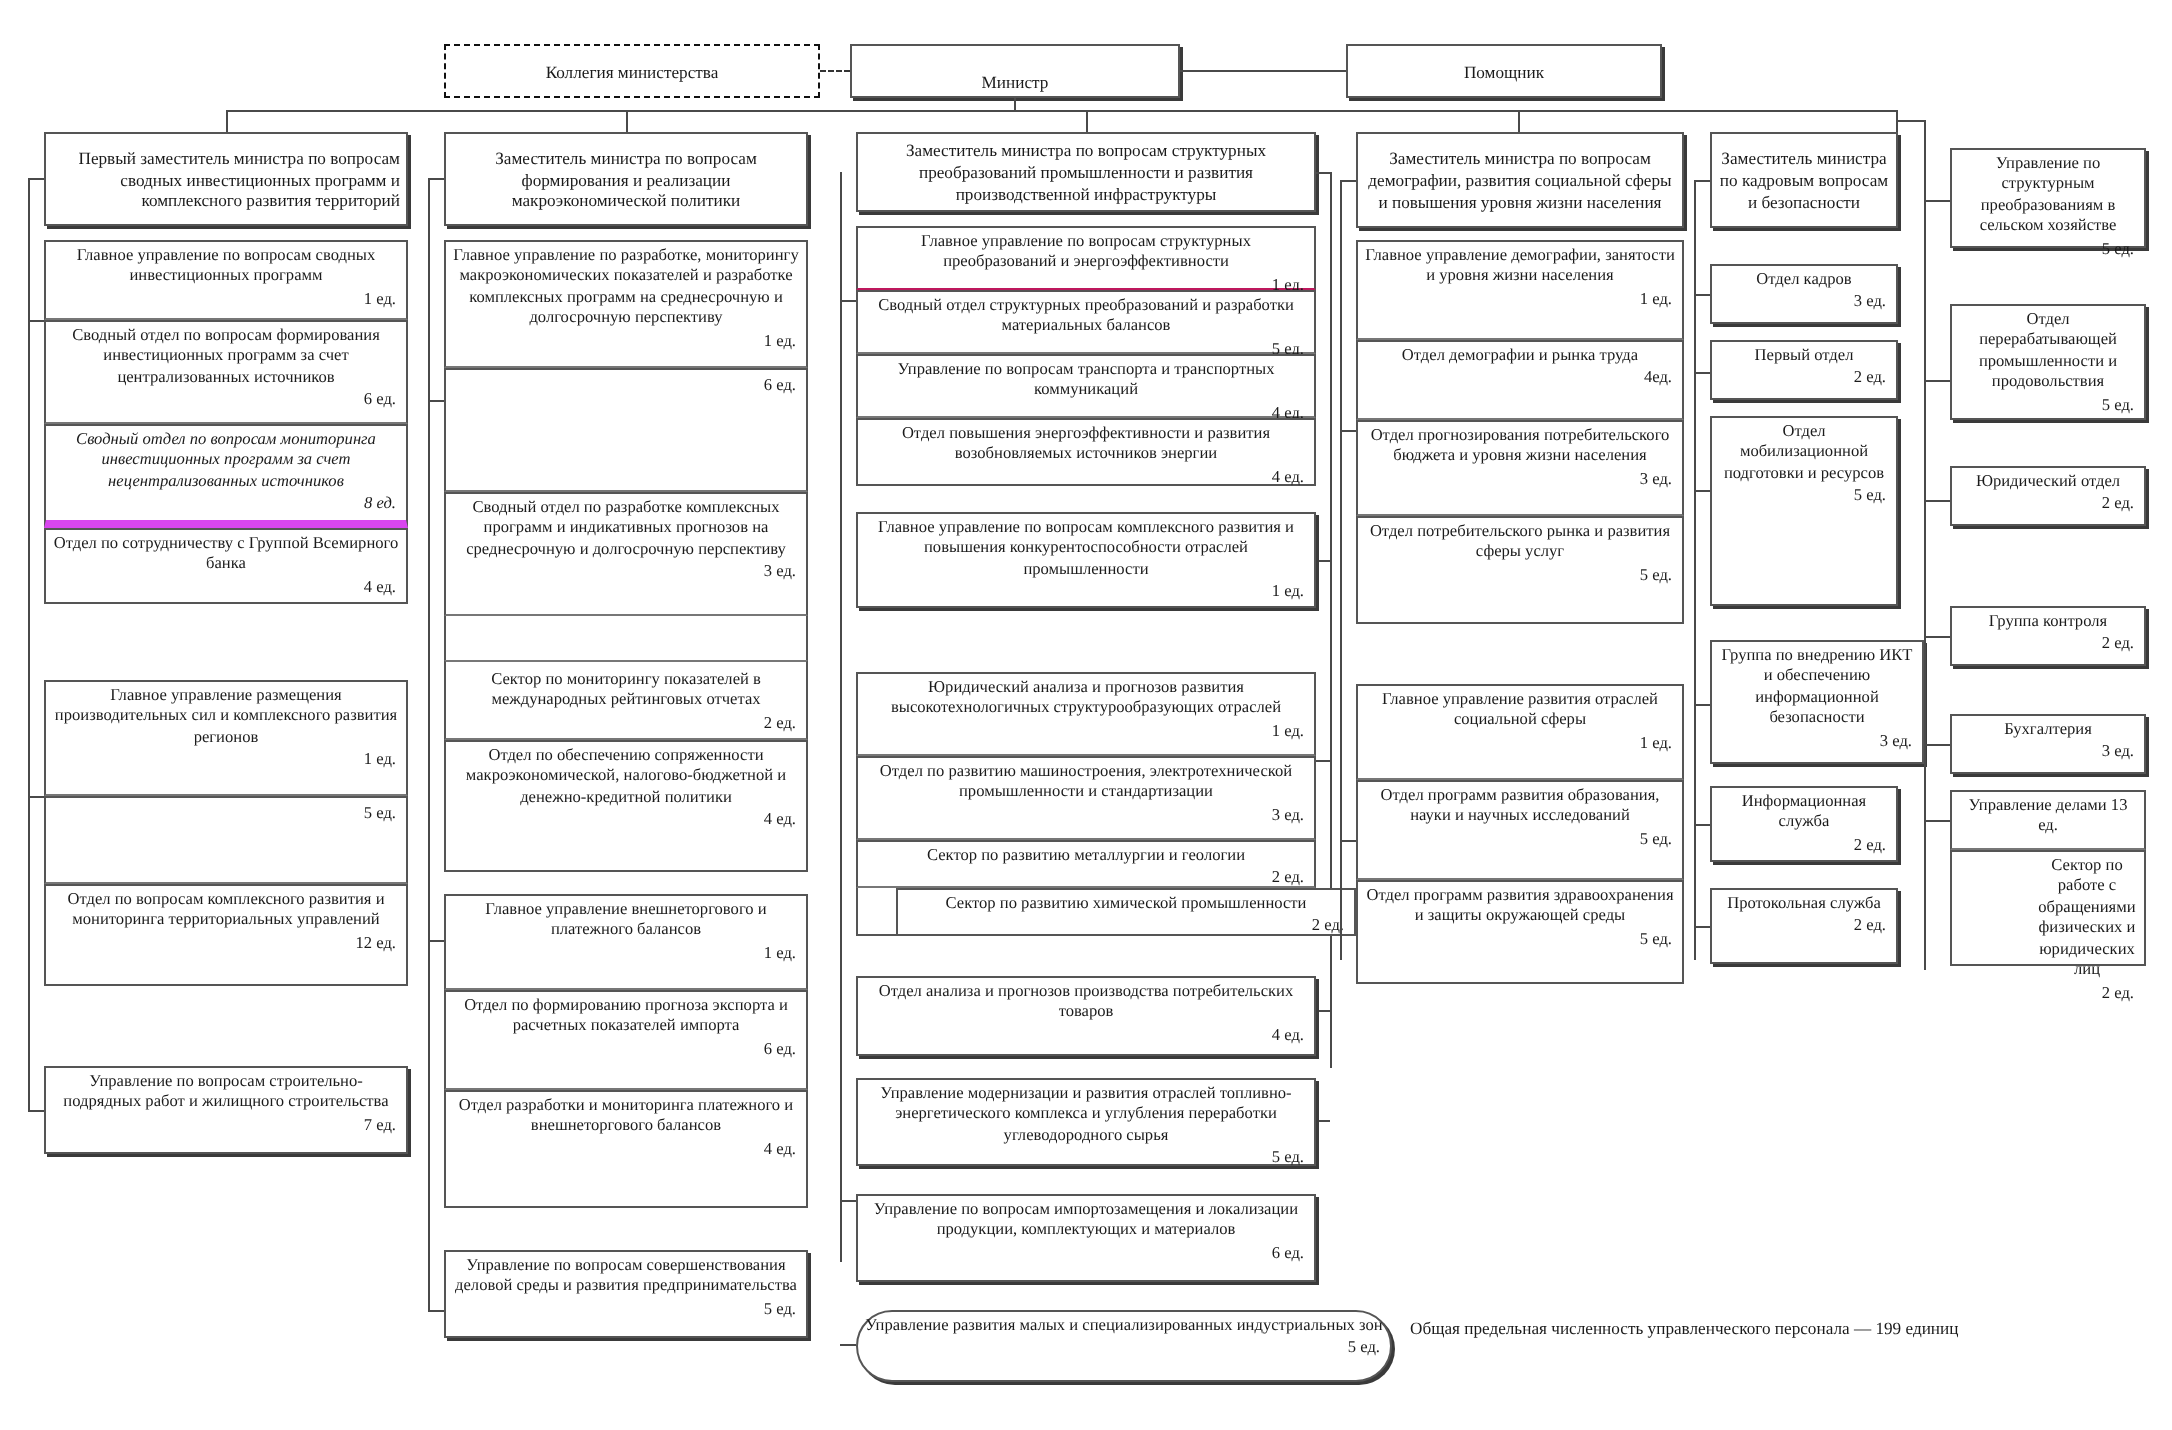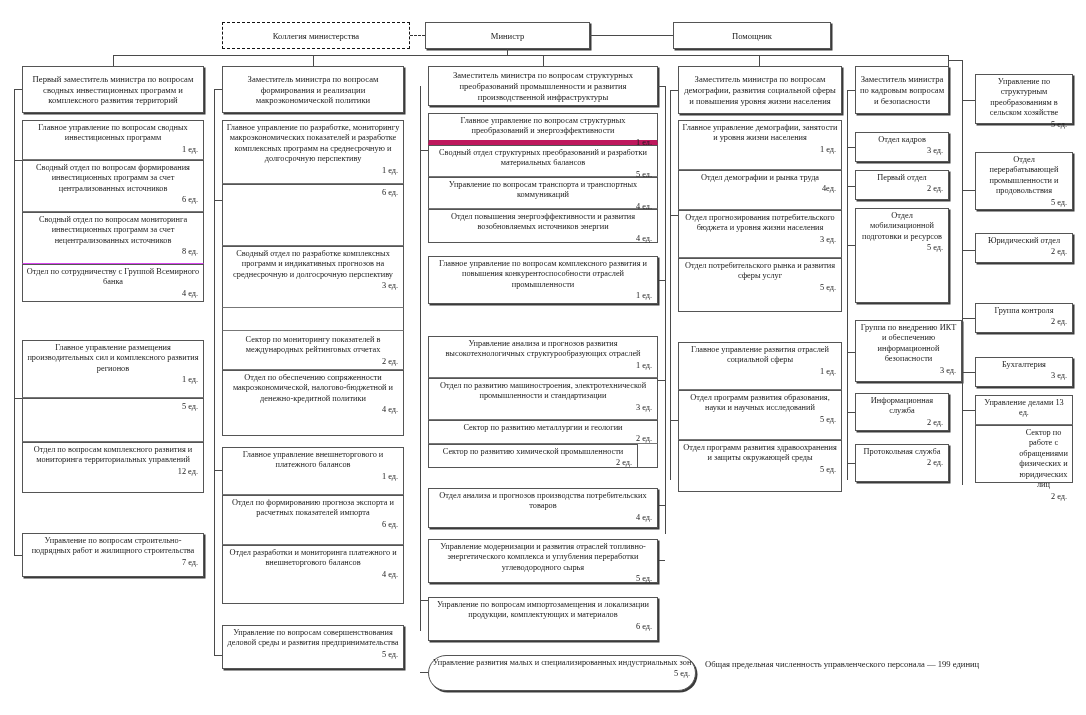--- a/index.html
+++ b/index.html
@@ -55,61 +55,61 @@
 </style>
 </head>
 <body>
 
 <div id="chart">
 
   <div class="box dashed vc hdr" style="left:222px;top:22px;width:188px;height:27px;border-radius:0;">
     <span class="txt">Коллегия министерства</span>
   </div>
 
-  <div class="box shadow vc hdr" style="left:425px;top:22px;width:165px;height:27px;">
+  <div class="box shadow vc hdr" style="left:425px;top:22px;width:165px;height:27px;justify-content:flex-end;">
     <span class="txt">Министр</span>
   </div>
 
   <div class="box shadow vc hdr" style="left:673px;top:22px;width:158px;height:27px;">
     <span class="txt">Помощник</span>
   </div>
 
   <div class="ln lnh" style="left:410px;top:35px;width:15px;height:0;border-top:1px dashed #333;background:none;"></div>
 
   <div class="ln lnh" style="left:590px;top:35px;width:83px;"></div>
 
   <div class="ln lnv" style="left:507px;top:49px;height:7px;"></div>
   <div class="ln lnh" style="left:113px;top:55px;width:836px;"></div>
 
   <div class="ln lnv" style="left:113px;top:55px;height:12px;"></div>
   <div class="ln lnv" style="left:313px;top:55px;height:12px;"></div>
   <div class="ln lnv" style="left:543px;top:55px;height:12px;"></div>
   <div class="ln lnv" style="left:759px;top:55px;height:12px;"></div>
   <div class="ln lnv" style="left:948px;top:55px;height:12px;"></div>
 
-  <div class="box shadow vc hdr" style="left:22px;top:66px;width:182px;height:47px;">
+  <div class="box shadow vc hdr" style="left:22px;top:66px;width:182px;height:47px;text-align:right;">
     <span class="txt">Первый заместитель министра по вопросам сводных инвестиционных программ и комплексного развития территорий</span>
   </div>
 
   <div class="ln lnv" style="left:14px;top:89px;height:466px;"></div>
   <div class="ln lnh" style="left:14px;top:89px;width:8px;"></div>
   <div class="ln lnh" style="left:14px;top:160px;width:8px;"></div>
   <div class="ln lnh" style="left:14px;top:398px;width:8px;"></div>
   <div class="ln lnh" style="left:14px;top:555px;width:8px;"></div>
 
   <div class="frame shadow" style="left:22px;top:120px;width:182px;height:182px;"></div>
   <div class="box" style="left:22px;top:120px;width:182px;height:40px;border-bottom:1px solid #777;">
     <span class="txt">Главное управление по вопросам сводных инвестиционных программ</span>
     <span class="cnt">1 ед.</span>
   </div>
   <div class="box" style="left:22px;top:160px;width:182px;height:52px;border-bottom:1px solid #777;">
     <span class="txt">Сводный отдел по вопросам формирования инвестиционных программ за счет централизованных источников</span>
     <span class="cnt">6 ед.</span>
   </div>
-  <div class="box" style="left:22px;top:212px;width:182px;height:52px;border-bottom:1px solid #d946ef;">
+  <div class="box" style="left:22px;top:212px;width:182px;height:52px;border-bottom:4px solid #d946ef;font-style:italic;">
     <span class="txt">Сводный отдел по вопросам мониторинга инвестиционных программ за счет нецентрализованных источников</span>
     <span class="cnt">8 ед.</span>
   </div>
   <div class="box" style="left:22px;top:264px;width:182px;height:38px;">
     <span class="txt">Отдел по сотрудничеству с Группой Всемирного банка</span>
     <span class="cnt">4 ед.</span>
   </div>
 
   <div class="frame shadow" style="left:22px;top:340px;width:182px;height:153px;"></div>
   <div class="box" style="left:22px;top:340px;width:182px;height:58px;border-bottom:1px solid #777;">
@@ -188,21 +188,21 @@
   <div class="ln lnh" style="left:658px;top:280px;width:7px;"></div>
   <div class="ln lnh" style="left:658px;top:380px;width:7px;"></div>
   <div class="ln lnh" style="left:658px;top:505px;width:7px;"></div>
   <div class="ln lnh" style="left:658px;top:560px;width:7px;"></div>
   <div class="ln lnv" style="left:420px;top:86px;height:545px;"></div>
   <div class="ln lnh" style="left:420px;top:150px;width:8px;"></div>
   <div class="ln lnh" style="left:420px;top:600px;width:8px;"></div>
   <div class="ln lnh" style="left:420px;top:672px;width:8px;"></div>
 
   <div class="frame shadow" style="left:428px;top:113px;width:230px;height:130px;"></div>
-  <div class="box" style="left:428px;top:113px;width:230px;height:32px;border-bottom:5px solid #be185d;">
+  <div class="box" style="left:428px;top:113px;width:230px;height:32px;border-bottom:1px solid #be185d;">
     <span class="txt">Главное управление по вопросам структурных преобразований и энергоэффективности</span>
     <span class="cnt">1 ед.</span>
   </div>
   <div class="box" style="left:428px;top:145px;width:230px;height:32px;border-bottom:1px solid #777;">
     <span class="txt">Сводный отдел структурных преобразований и разработки материальных балансов</span>
     <span class="cnt">5 ед.</span>
   </div>
   <div class="box" style="left:428px;top:177px;width:230px;height:32px;border-bottom:1px solid #777;">
     <span class="txt">Управление по вопросам транспорта и транспортных коммуникаций</span>
     <span class="cnt">4 ед.</span>
@@ -212,32 +212,32 @@
     <span class="cnt">4 ед.</span>
   </div>
 
   <div class="box shadow" style="left:428px;top:256px;width:230px;height:48px;">
     <span class="txt">Главное управление по вопросам комплексного развития и повышения конкурентоспособности отраслей промышленности</span>
     <span class="cnt">1 ед.</span>
   </div>
 
   <div class="frame shadow" style="left:428px;top:336px;width:230px;height:132px;"></div>
   <div class="box" style="left:428px;top:336px;width:230px;height:42px;border-bottom:1px solid #777;">
-    <span class="txt">Управление анализа и прогнозов развития высокотехнологичных структурообразующих отраслей</span>
+    <span class="txt">Юридический анализа и прогнозов развития высокотехнологичных структурообразующих отраслей</span>
     <span class="cnt">1 ед.</span>
   </div>
   <div class="box" style="left:428px;top:378px;width:230px;height:42px;border-bottom:1px solid #777;">
     <span class="txt">Отдел по развитию машиностроения, электротехнической промышленности и стандартизации</span>
     <span class="cnt">3 ед.</span>
   </div>
   <div class="box" style="left:428px;top:420px;width:230px;height:24px;border-bottom:1px solid #777;">
     <span class="txt">Сектор по развитию металлургии и геологии</span>
     <span class="cnt">2 ед.</span>
   </div>
-  <div class="box" style="left:428px;top:444px;width:210px;height:24px;">
+  <div class="box" style="left:448px;top:444px;width:230px;height:24px;">
     <span class="txt">Сектор по развитию химической промышленности</span>
     <span class="cnt">2 ед.</span>
   </div>
 
   <div class="box shadow" style="left:428px;top:488px;width:230px;height:40px;">
     <span class="txt">Отдел анализа и прогнозов производства потребительских товаров</span>
     <span class="cnt">4 ед.</span>
   </div>
 
   <div class="box shadow" style="left:428px;top:539px;width:230px;height:44px;">

